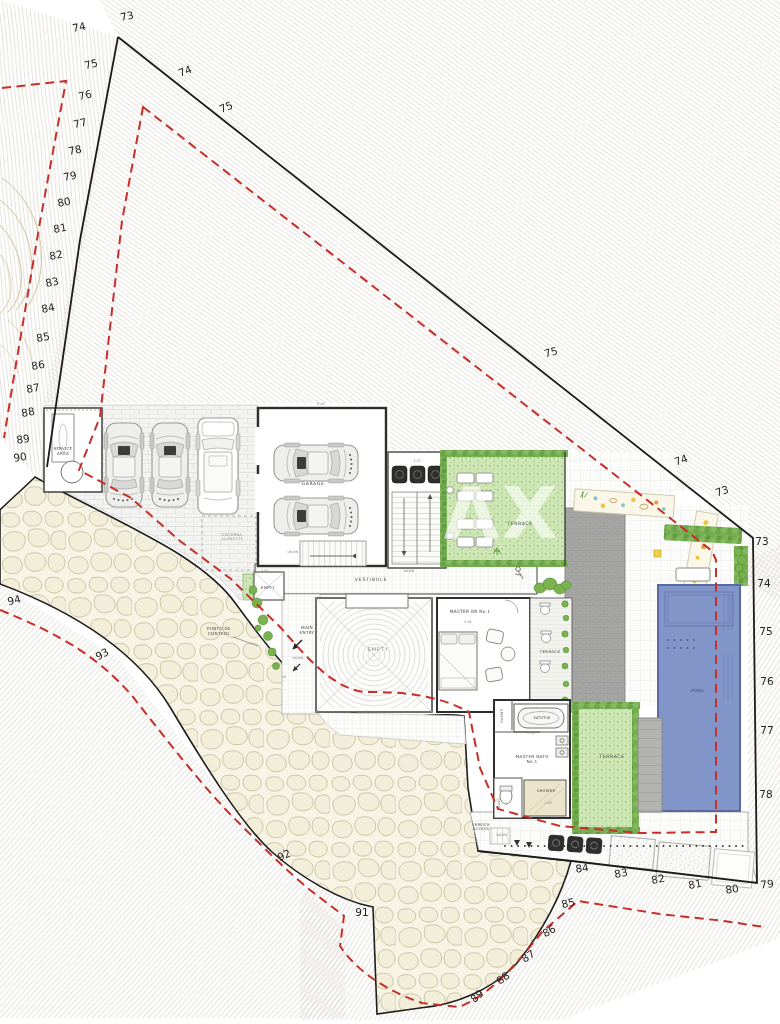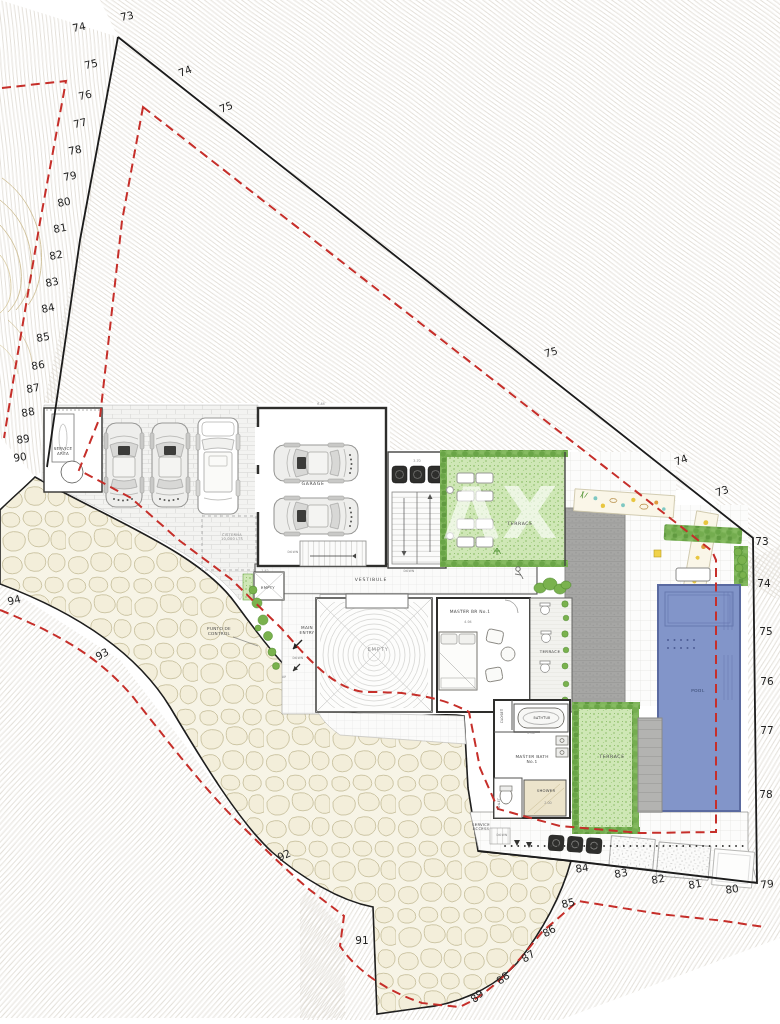--- a/index.html
+++ b/index.html
@@ -486,21 +486,21 @@
       <div class="elev" style="left: 732px; top: 889px; transform: translate(-50%, -50%) rotate(-8deg);">80</div>
       <div class="elev" style="left: 695px; top: 884px; transform: translate(-50%, -50%) rotate(-10deg);">81</div>
       <div class="elev" style="left: 658px; top: 879px; transform: translate(-50%, -50%) rotate(-10deg);">82</div>
       <div class="elev" style="left: 621px; top: 873px; transform: translate(-50%, -50%) rotate(-10deg);">83</div>
       <div class="elev" style="left: 582px; top: 868px; transform: translate(-50%, -50%) rotate(-8deg);">84</div>
       <div class="elev" style="left: 568px; top: 903px; transform: translate(-50%, -50%) rotate(-14deg);">85</div>
       <div class="elev" style="left: 549px; top: 931px; transform: translate(-50%, -50%) rotate(-28deg);">86</div>
       <div class="elev" style="left: 528px; top: 956px; transform: translate(-50%, -50%) rotate(-34deg);">87</div>
       <div class="elev" style="left: 503px; top: 978px; transform: translate(-50%, -50%) rotate(-38deg);">88</div>
       <div class="elev" style="left: 477px; top: 996px; transform: translate(-50%, -50%) rotate(-42deg);">89</div>
-      <div class="elev" style="left: 362px; top: 940px; transform: translate(-50%, -50%); text-align: right;">91</div>
+      <div class="elev" style="left: 362px; top: 912px; transform: translate(-50%, -50%); text-align: right;">91</div>
       <div class="elev" style="left: 284px; top: 855px; transform: translate(-50%, -50%) rotate(-24deg);">92</div>
       <div class="elev" style="left: 102px; top: 654px; transform: translate(-50%, -50%) rotate(-28deg);">93</div>
       <div class="elev" style="left: 14px; top: 600px; transform: translate(-50%, -50%) rotate(-14deg);">94</div>
     </div>
 <div class="labels">
       <div class="lbl" style="left: 63px; top: 452px; font-size: 4px; transform: translate(-50%, -50%);">SERVICE
 AREA</div>
       <div class="lbl" style="left: 232px; top: 537px; font-size: 3.6px; color: rgb(138, 138, 138); transform: translate(-50%, -50%);">CISTERNA
 10,000 LTS</div>
       <div class="lbl" style="left: 313px; top: 484px; font-size: 4.6px; letter-spacing: 0.6px; transform: translate(-50%, -50%);">GARAGE</div>

